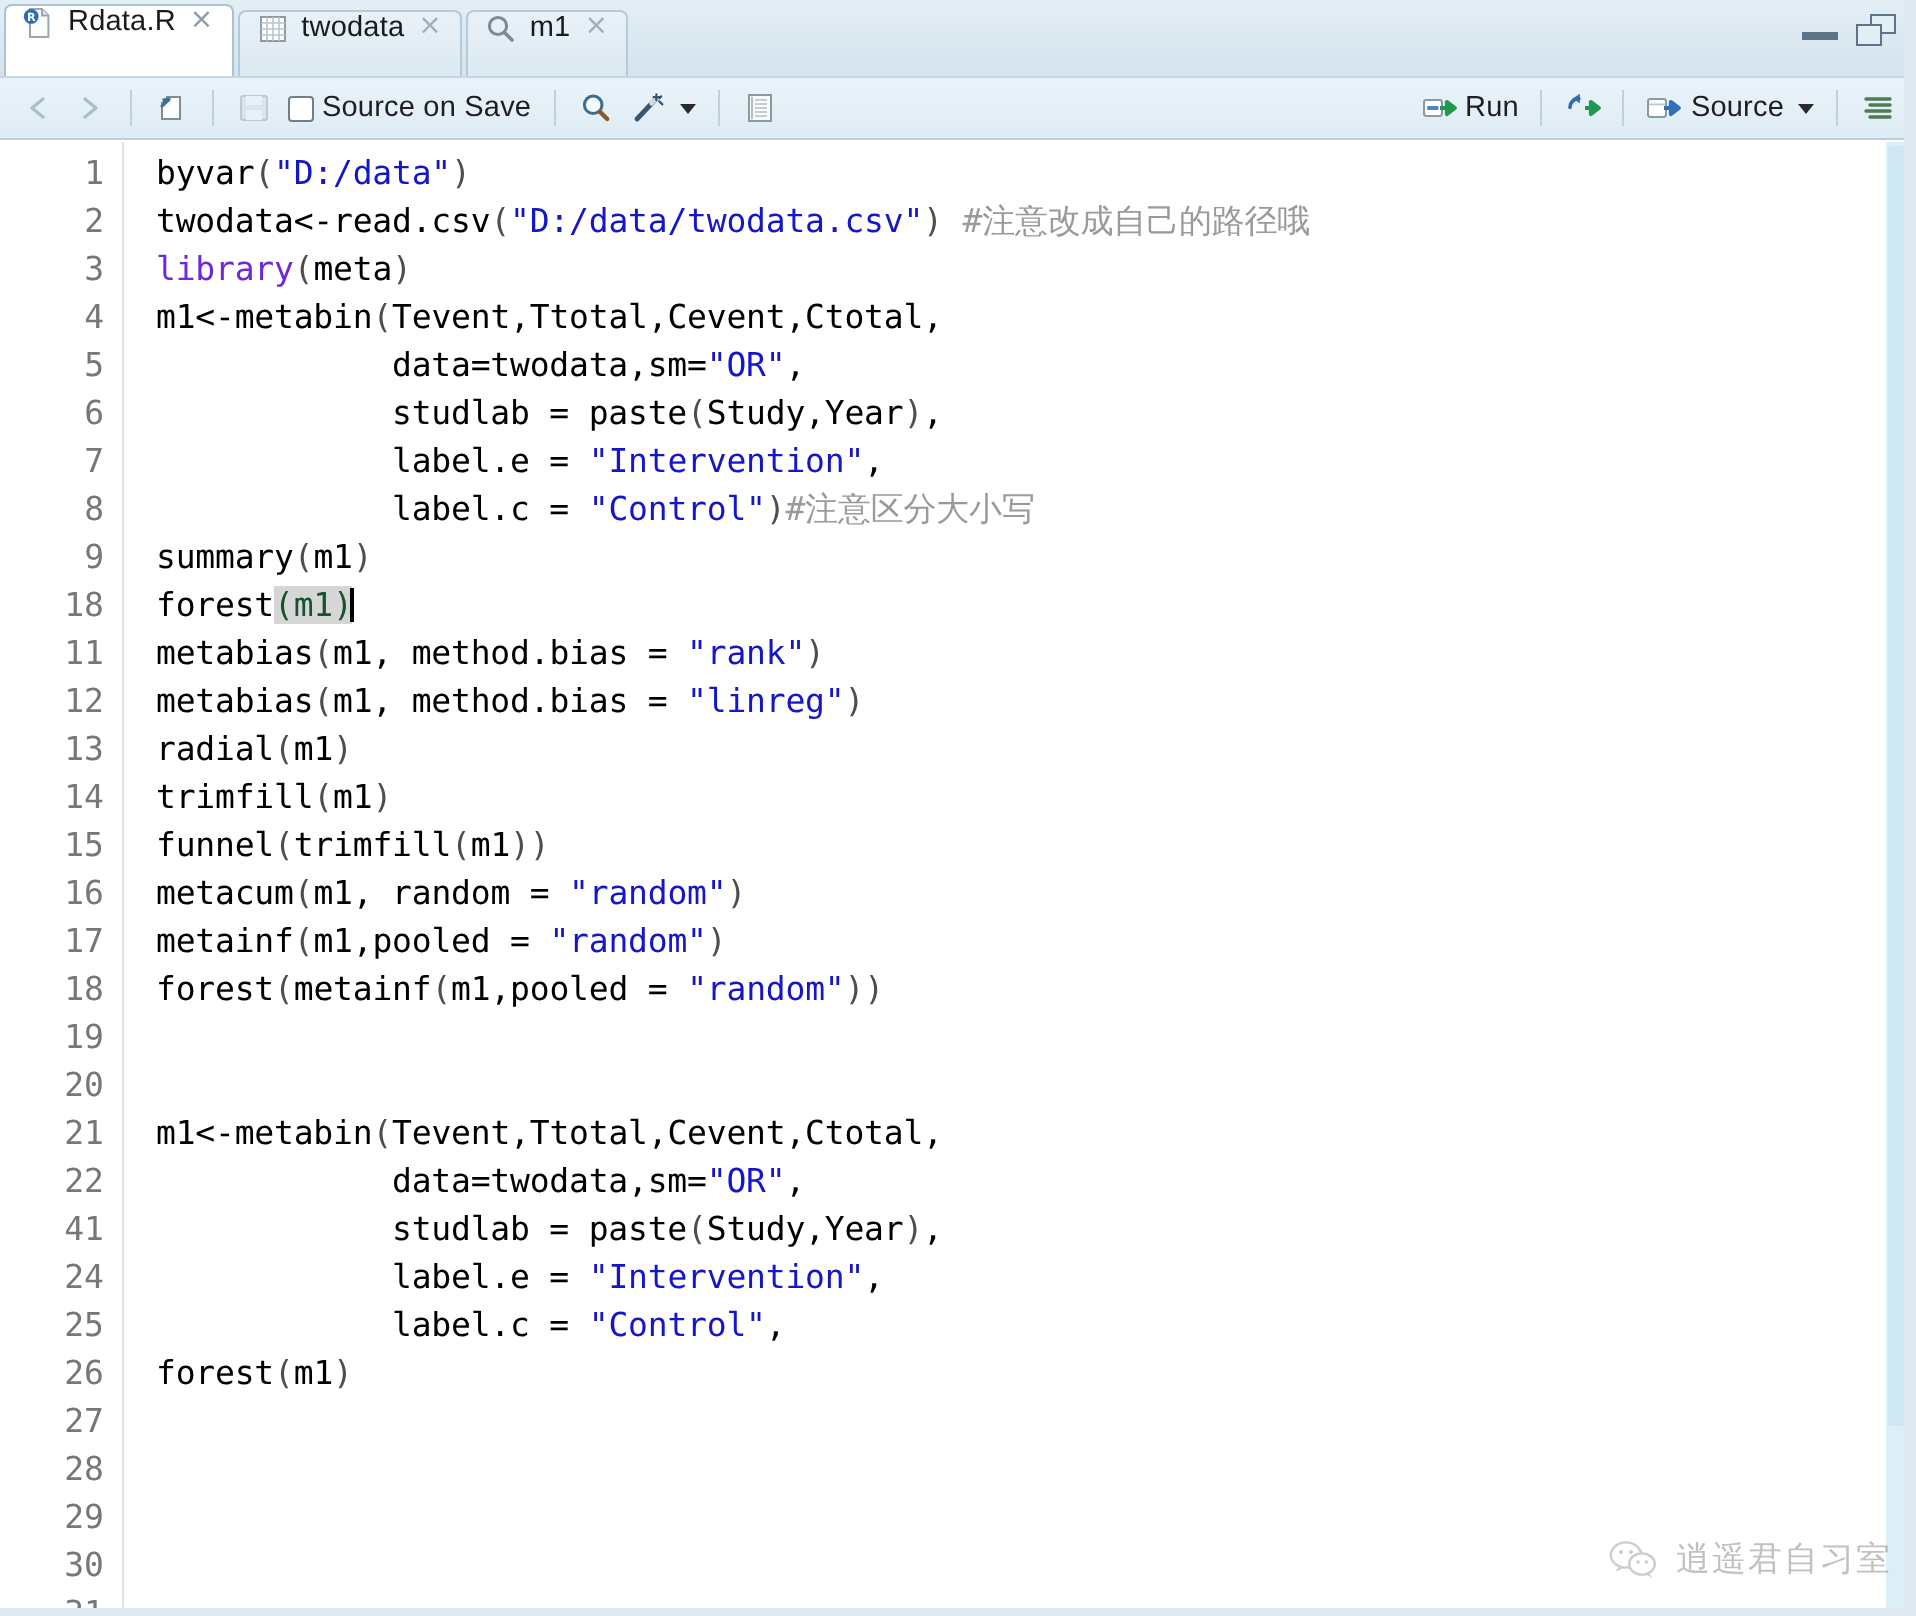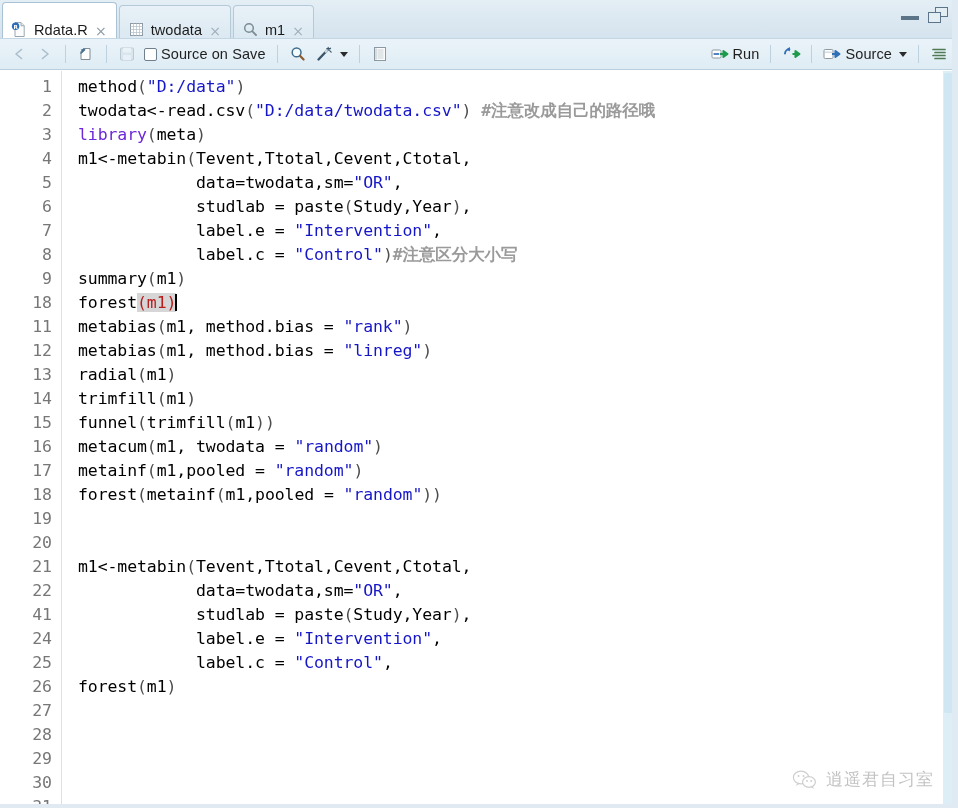--- a/index.html
+++ b/index.html
@@ -28,21 +28,21 @@
     position: relative;
     height: 38px;
     background: linear-gradient(#e4eef5, #d4e3ee);
     display: flex;
     align-items: flex-end;
     padding-left: 2px;
     box-sizing: border-box;
   }
   .tab {
     display: flex;
-    align-items: flex-end;
+    align-items: flex-start;
     height: 33px;
     padding: 0 9px 0 8px;
     margin-right: 2px;
     border-top-left-radius: 4px;
     border-top-right-radius: 4px;
     border: 1px solid #b5cad9;
     border-bottom: none;
     background: linear-gradient(#e8f1f7, #dce9f2);
     font-size: 14.5px;
     color: #1b1b1b;
@@ -189,23 +189,23 @@
     height: 24px;
     line-height: 24px;
     font-family: "DejaVu Sans Mono", monospace;
     font-size: 16.5px;
     color: #000000;
     white-space: pre;
     letter-spacing: -0.1px;
   }
   .tok-str { color: #1616c9; }
   .tok-kw  { color: #6d28d9; }
-  .tok-com { color: #9a9a9a; font-weight: bold; }
+  .tok-com { color: #9a9a9a; }
   .tok-par { color: #4d4d4d; }
-  .tok-hl  { background: #d6d6d6; color: #b91c1c; }
+  .tok-hl  { background: #d6d6d6; color: #14532d; }
   .caretbar {
     display: inline-block;
     width: 1.5px;
     height: 17px;
     background: #000;
     vertical-align: -3px;
     margin-left: -1px;
   }
 
   
@@ -228,21 +228,21 @@
     top: 2px;
     width: 13px;
     height: 640px;
     background: #cfe6f3;
     border-radius: 2px;
   }
 
   
   .watermark {
     position: absolute;
-    right: 24px;
+    right: 12px;
     bottom: 18px;
     display: flex;
     align-items: center;
     gap: 8px;
     opacity: .42;
     pointer-events: none;
     user-select: none;
   }
   .wm-logo { width: 26px; height: 22px; position: relative; }
   .wm-text {
@@ -476,36 +476,36 @@
         <div class="ln">24</div>
         <div class="ln">25</div>
         <div class="ln">26</div>
         <div class="ln">27</div>
         <div class="ln">28</div>
         <div class="ln">29</div>
         <div class="ln">30</div>
         <div class="ln">31</div>
       </div>
     <div class="code">
-        <div class="cl"><span>method</span><span class="tok-par">(</span><span class="tok-str">"D:/data"</span><span class="tok-par">)</span></div>
+        <div class="cl"><span>byvar</span><span class="tok-par">(</span><span class="tok-str">"D:/data"</span><span class="tok-par">)</span></div>
         <div class="cl"><span>twodata&lt;-read.csv</span><span class="tok-par">(</span><span class="tok-str">"D:/data/twodata.csv"</span><span class="tok-par">)</span><span> </span><span class="tok-com">#注意改成自己的路径哦</span></div>
         <div class="cl"><span class="tok-kw">library</span><span class="tok-par">(</span><span>meta</span><span class="tok-par">)</span></div>
         <div class="cl"><span>m1&lt;-metabin</span><span class="tok-par">(</span><span>Tevent,Ttotal,Cevent,Ctotal,</span></div>
         <div class="cl"><span>            data=twodata,sm=</span><span class="tok-str">"OR"</span><span>,</span></div>
         <div class="cl"><span>            studlab = paste</span><span class="tok-par">(</span><span>Study,Year</span><span class="tok-par">)</span><span>,</span></div>
         <div class="cl"><span>            label.e = </span><span class="tok-str">"Intervention"</span><span>,</span></div>
         <div class="cl"><span>            label.c = </span><span class="tok-str">"Control"</span><span class="tok-par">)</span><span class="tok-com">#注意区分大小写</span></div>
         <div class="cl"><span>summary</span><span class="tok-par">(</span><span>m1</span><span class="tok-par">)</span></div>
         <div class="cl"><span>forest</span><span class="tok-hl">(m1)</span><span class="caretbar"></span></div>
         <div class="cl"><span>metabias</span><span class="tok-par">(</span><span>m1, method.bias = </span><span class="tok-str">"rank"</span><span class="tok-par">)</span></div>
         <div class="cl"><span>metabias</span><span class="tok-par">(</span><span>m1, method.bias = </span><span class="tok-str">"linreg"</span><span class="tok-par">)</span></div>
         <div class="cl"><span>radial</span><span class="tok-par">(</span><span>m1</span><span class="tok-par">)</span></div>
         <div class="cl"><span>trimfill</span><span class="tok-par">(</span><span>m1</span><span class="tok-par">)</span></div>
         <div class="cl"><span>funnel</span><span class="tok-par">(</span><span>trimfill</span><span class="tok-par">(</span><span>m1</span><span class="tok-par">))</span></div>
-        <div class="cl"><span>metacum</span><span class="tok-par">(</span><span>m1, twodata = </span><span class="tok-str">"random"</span><span class="tok-par">)</span></div>
+        <div class="cl"><span>metacum</span><span class="tok-par">(</span><span>m1, random = </span><span class="tok-str">"random"</span><span class="tok-par">)</span></div>
         <div class="cl"><span>metainf</span><span class="tok-par">(</span><span>m1,pooled = </span><span class="tok-str">"random"</span><span class="tok-par">)</span></div>
         <div class="cl"><span>forest</span><span class="tok-par">(</span><span>metainf</span><span class="tok-par">(</span><span>m1,pooled = </span><span class="tok-str">"random"</span><span class="tok-par">))</span></div>
         <div class="cl">&nbsp;</div>
         <div class="cl">&nbsp;</div>
         <div class="cl"><span>m1&lt;-metabin</span><span class="tok-par">(</span><span>Tevent,Ttotal,Cevent,Ctotal,</span></div>
         <div class="cl"><span>            data=twodata,sm=</span><span class="tok-str">"OR"</span><span>,</span></div>
         <div class="cl"><span>            studlab = paste</span><span class="tok-par">(</span><span>Study,Year</span><span class="tok-par">)</span><span>,</span></div>
         <div class="cl"><span>            label.e = </span><span class="tok-str">"Intervention"</span><span>,</span></div>
         <div class="cl"><span>            label.c = </span><span class="tok-str">"Control"</span><span>,</span></div>
         <div class="cl"><span>forest</span><span class="tok-par">(</span><span>m1</span><span class="tok-par">)</span></div>

